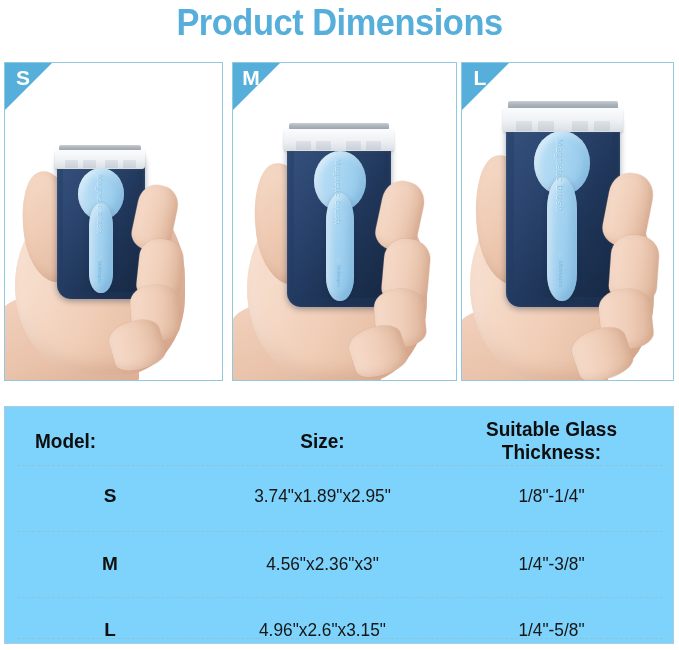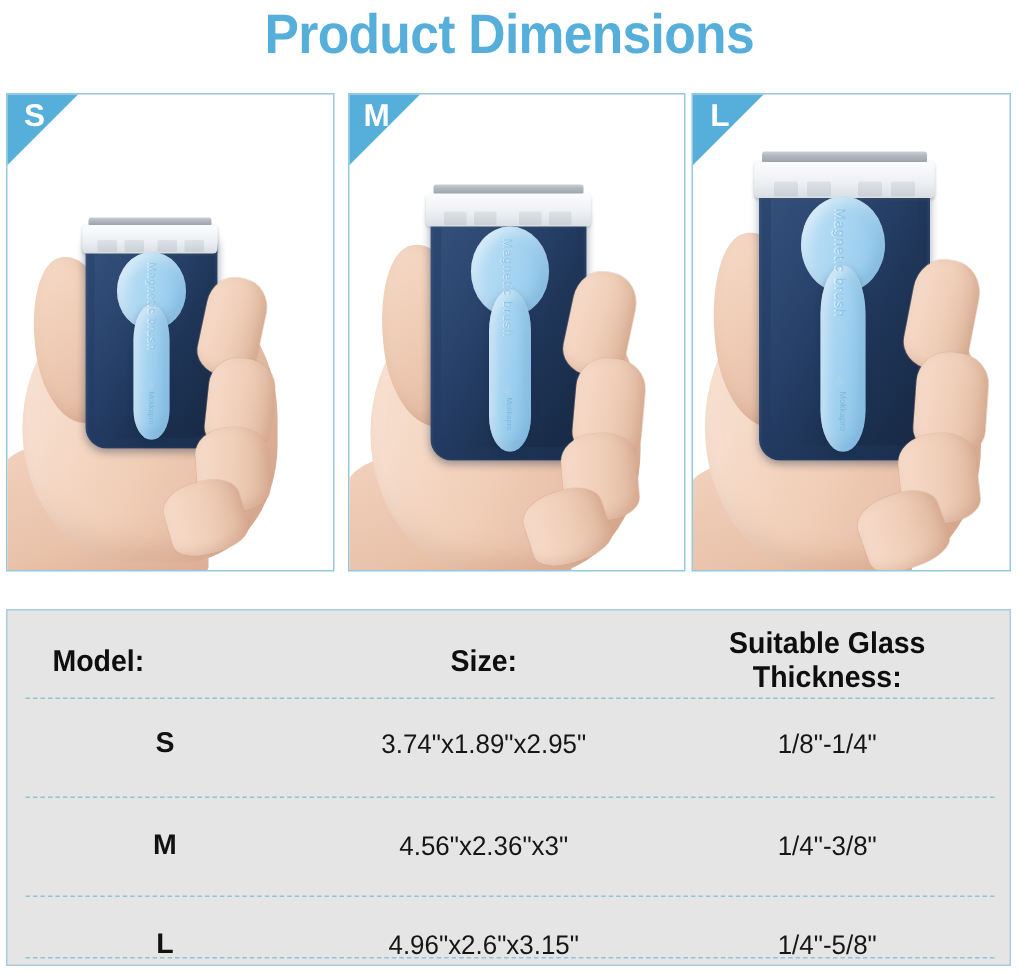--- a/index.html
+++ b/index.html
@@ -194,21 +194,21 @@
 
   
   #spec-table {
     position: absolute;
     left: 4px;
     top: 406px;
     width: 670px;
     height: 238px;
     border: 1px solid #a9cddc;
     box-sizing: border-box;
-    background: #e5e5e5;
+    background: #7dd3fc;
   }
   .trow {
     position: absolute;
     left: 0;
     width: 100%;
     display: flex;
     align-items: center;
   }
   .tcell { box-sizing: border-box; }
   .c-model { width: 210px; text-align: center; }

